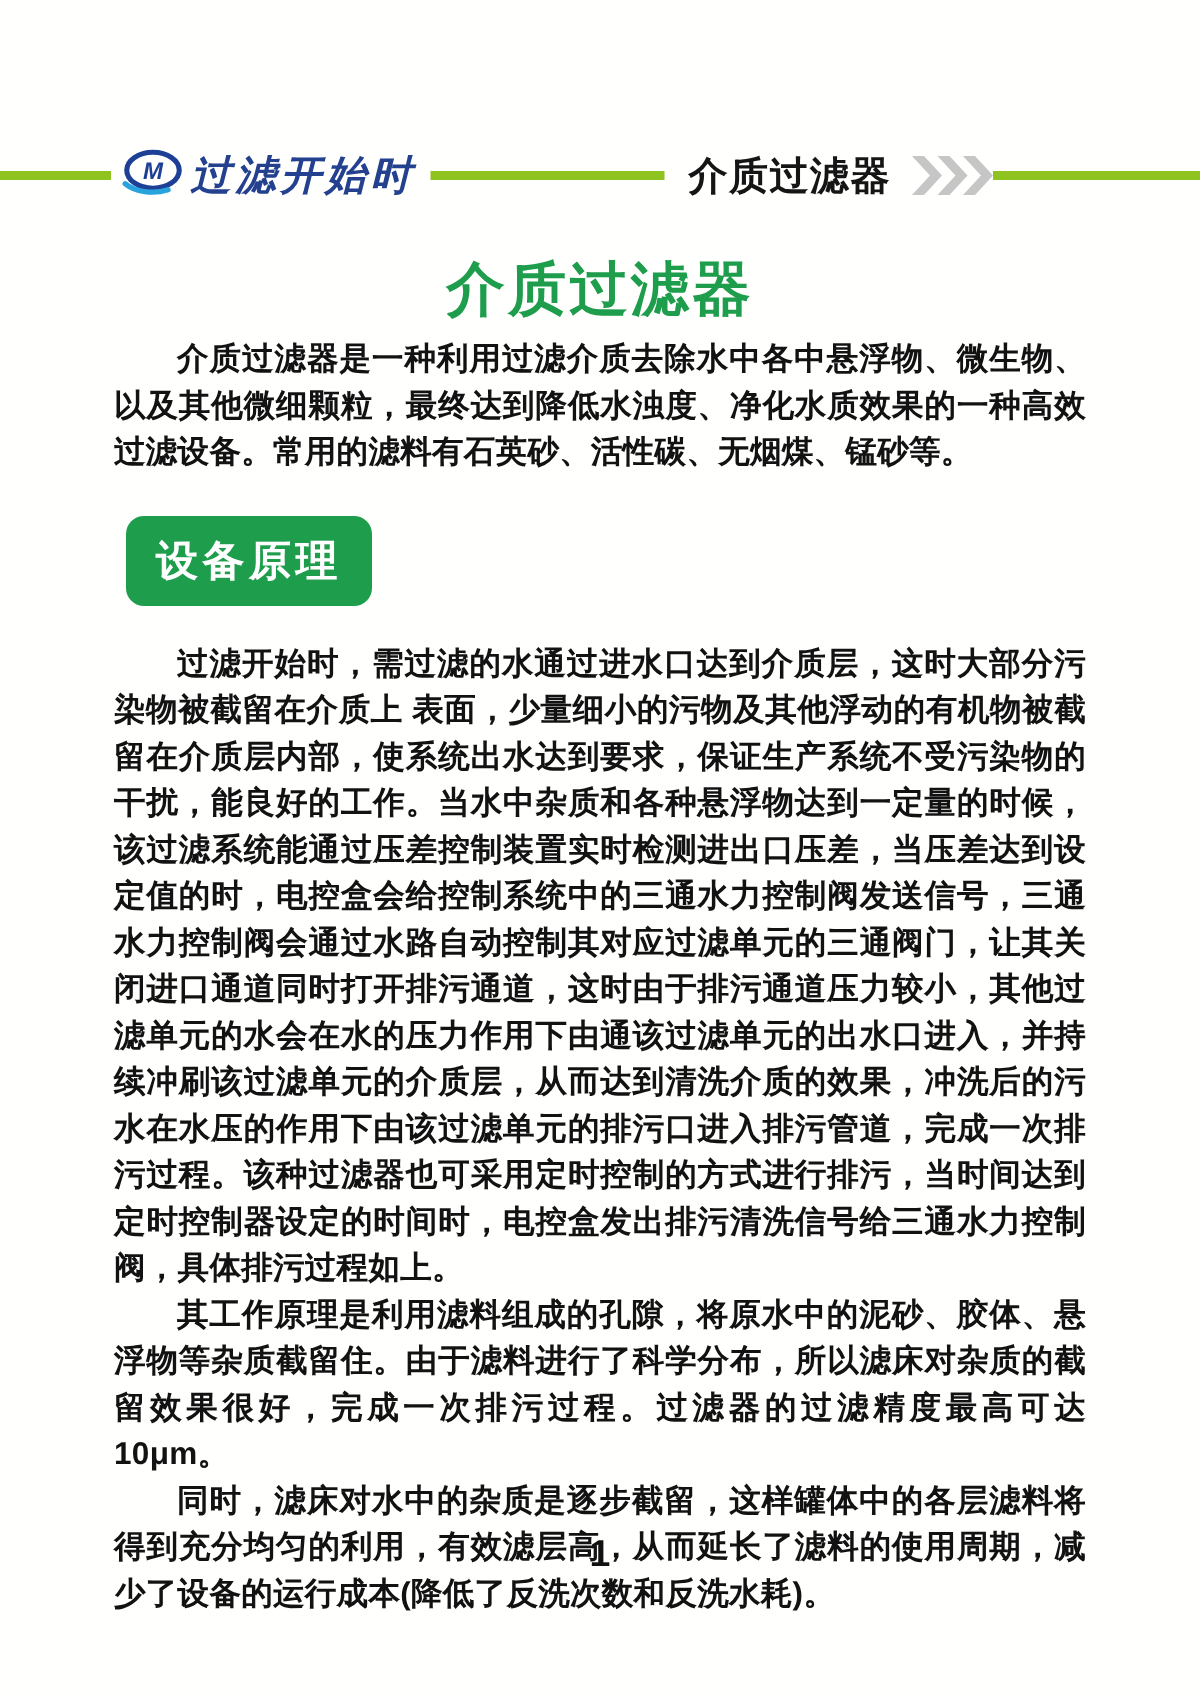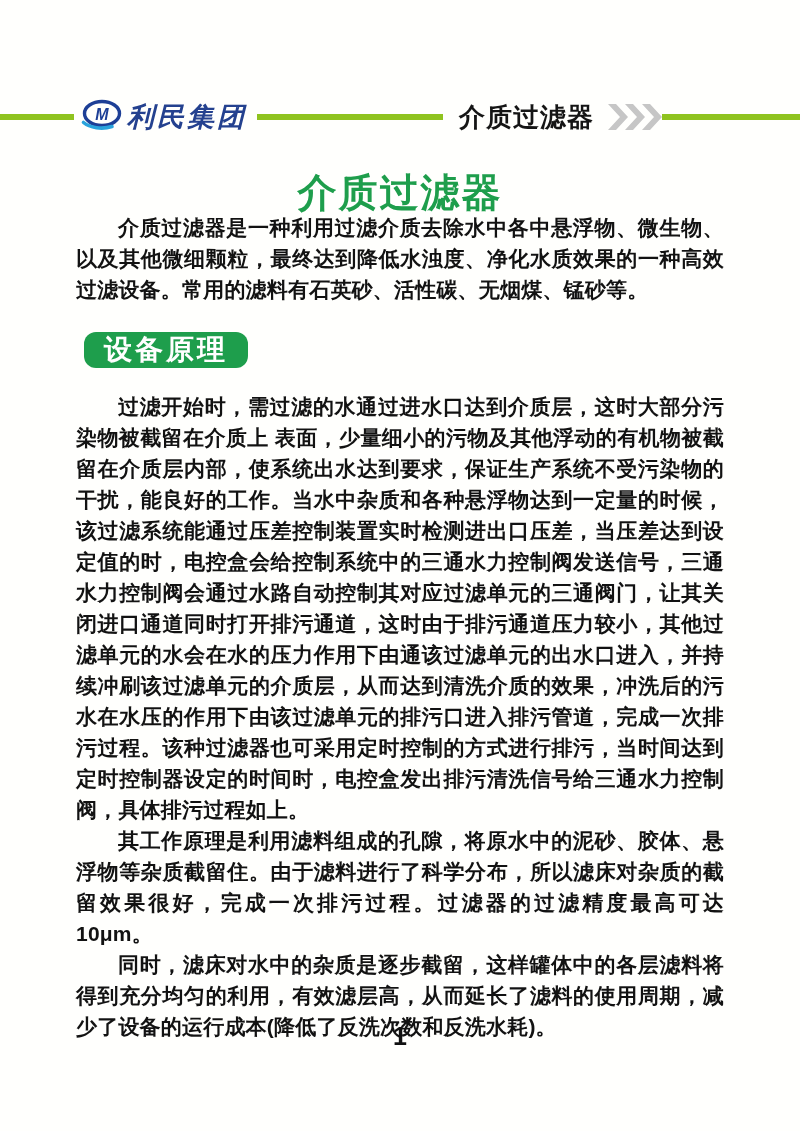--- a/index.html
+++ b/index.html
@@ -41,35 +41,35 @@
   .chevrons { flex: 0 0 auto; margin: 0 0 0 12px; display: flex; align-items: center; }
 
   
   .main-title {
     position: absolute; top: 166px; left: 0; width: 100%;
     text-align: center;
     font-size: 39px; font-weight: bold; letter-spacing: 2px;
     color: var(--title-green, #1e9e4c);
   }
   .content {
-    position: absolute; top: 212px; left: 76px; width: 648px;
+    position: absolute; top: 224px; left: 76px; width: 648px;
     color: #121212;
   }
   .para {
     margin: 0;
     font-size: 21px; font-weight: bold; line-height: 31px;
     text-indent: 2em; text-align: justify;
     letter-spacing: 0.2px;
   }
   .badge-row { margin: 27px 0 23px 0; }
   .badge {
     display: inline-block; margin-left: 8px;
     background: var(--title-green, #1e9e4c); color: #ffffff;
     font-size: 28px; font-weight: bold; line-height: 1;
-    padding: 4px 20px; border-radius: 12px; letter-spacing: 3px;
+    padding: 16px 20px; border-radius: 12px; letter-spacing: 3px;
   }
 
   .pageno {
     position: absolute; top: 1022px; left: 0; width: 100%;
     text-align: center;
     font-size: 25px; font-weight: bold; color: #111111;
   }
 </style>
 </head>
 <body>
@@ -80,21 +80,21 @@
     <div class="hline hline-left"></div>
 
     <span class="logo">
       <svg width="44" height="34" viewBox="0 0 44 34" aria-hidden="true">
         <ellipse cx="23" cy="15.5" rx="17.5" ry="12" fill="none" stroke="#1d3f96" stroke-width="3.4"></ellipse>
         <path d="M 4.5 24.5 A 22 13 0 0 0 33 28.5" fill="none" stroke="#29a3dc" stroke-width="3.6" stroke-linecap="round"></path>
         <text x="23" y="21.5" font-size="16" font-weight="bold" font-style="italic" text-anchor="middle" fill="#1d3f96">M</text>
       </svg>
     </span>
 
-    <span class="brand">利民集团</span>
+    <span class="brand">过滤开始时</span>
 
     <div class="hline hline-mid"></div>
 
     <span class="header-title">介质过滤器</span>
 
     <span class="chevrons">
       <svg width="56" height="26" viewBox="0 0 56 26" aria-hidden="true">
         <g fill="#c6c6c6">
           <path d="M2 0 h8 l12 13 -12 13 h-8 l12 -13 z"></path>
           <path d="M19 0 h8 l12 13 -12 13 h-8 l12 -13 z"></path>

